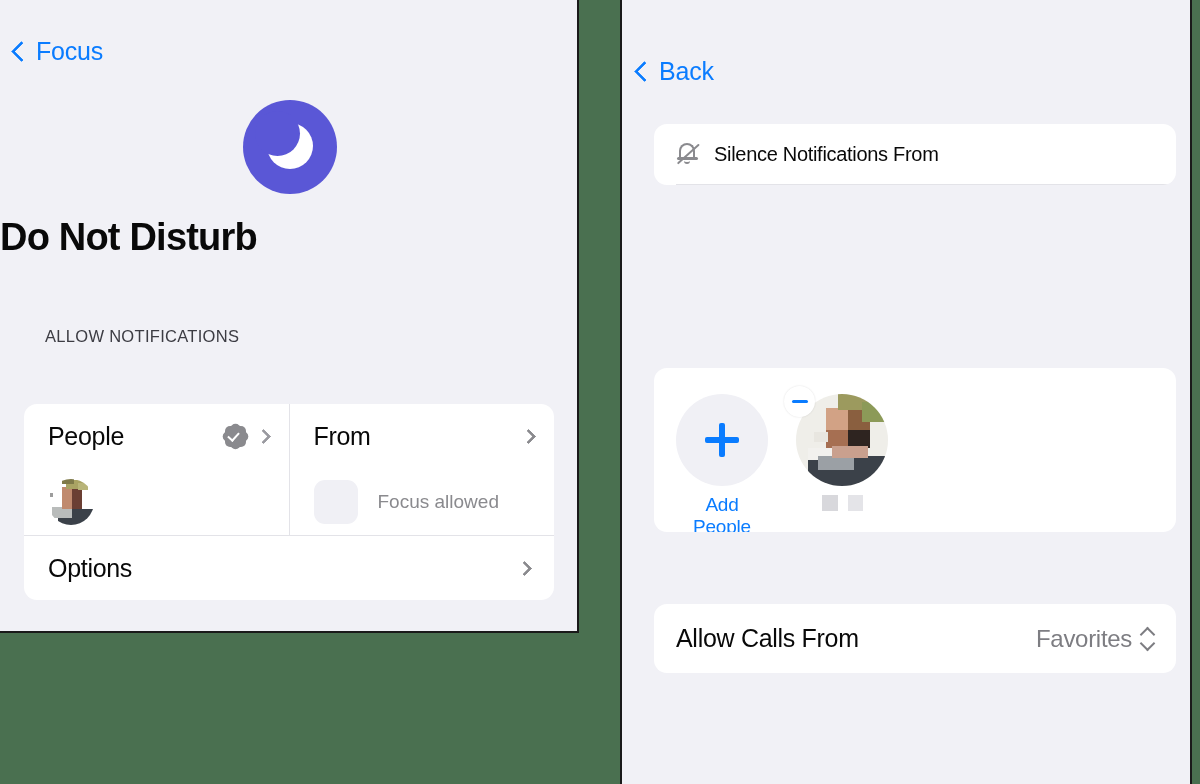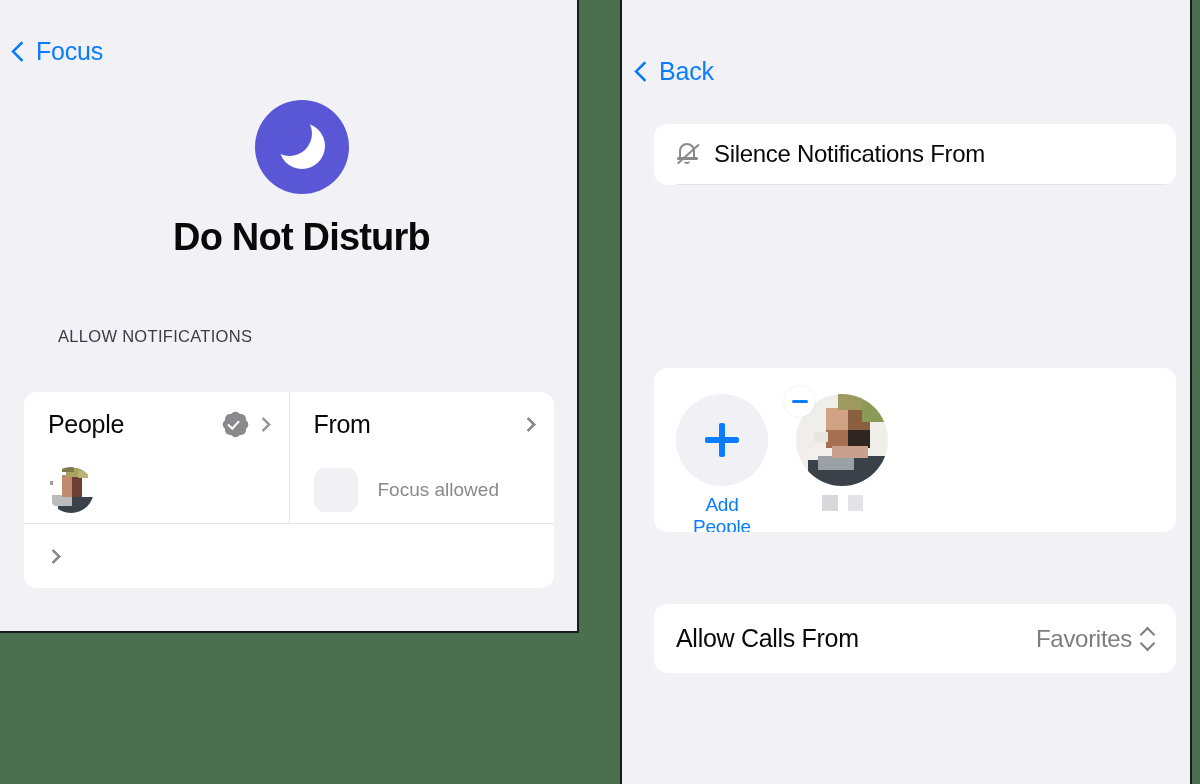--- a/index.html
+++ b/index.html
@@ -51,23 +51,22 @@
     margin-bottom: 1px;
   }
   .nav-back-label {
     font-size: 25px;
     color: #0a7cff;
     letter-spacing: -0.2px;
   }
 
   #focus-hero {
     position: absolute;
-    left: 12px; top: 100px;
+    left: 0; top: 100px;
     width: 579px;
-    text-align: center;
   }
   .moon-circle {
     width: 94px; height: 94px;
     border-radius: 50%;
     background: #5a57d6;
     margin: 0 auto;
     display: flex;
     align-items: center;
     justify-content: center;
   }
@@ -104,26 +103,26 @@
     color: #3c3c43;
     letter-spacing: 0.3px;
     text-transform: uppercase;
   }
   .section-foot {
     font-size: 19px;
     color: #8a8a8e;
     line-height: 1.32;
   }
 
-  #left-allow-hdr  { position: absolute; left: 58px; top: 327px; }
+  #left-allow-hdr  { position: absolute; left: 45px; top: 327px; }
   #left-allow-desc { position: absolute; left: 45px; top: 348px; width: 480px; }
 
   #left-card {
     position: absolute;
-    left: 24px; top: 392px;
+    left: 24px; top: 404px;
     width: 530px;
     background: #ffffff;
     border-radius: 13px;
     overflow: hidden;
   }
   .card-split { display: flex; }
   .split-col { flex: 1; min-width: 0; }
   .split-col.left-col { border-right: 1px solid #e3e3e8; }
 
   .col-head {
@@ -238,21 +237,21 @@
 
   .mode-row {
     display: flex;
     align-items: center;
     height: 60px;
     padding: 0 20px 0 22px;
   }
   .mode-icon { width: 38px; flex: none; display: flex; align-items: center; }
   .mode-label {
     flex: 1;
-    font-size: 24px;
+    font-size: 20px;
     color: #090909;
     letter-spacing: -0.3px;
   }
   .mode-label.bold { font-weight: bold; }
   .mode-divider { height: 1px; background: #e3e3e8; margin-left: 22px; }
 
   
   .bell {
     position: relative;
     width: 22px; height: 24px;
@@ -462,20 +461,21 @@
             <span class="app-placeholder"></span>
             <span class="none-allowed">Focus allowed</span>
           </div>
         </div>
 
       </div>
 
       <div class="card-divider"></div>
 
       <div class="row-simple">
+        <span class="row-label">Options</span>
         <span class="chev-right"></span>
       </div>
     </div>
   </div>
 
   <div class="panel" id="panel-right">
 
     <div class="nav-back" id="right-back">
       <span class="chev-left"></span>
       <span class="nav-back-label">Back</span>

